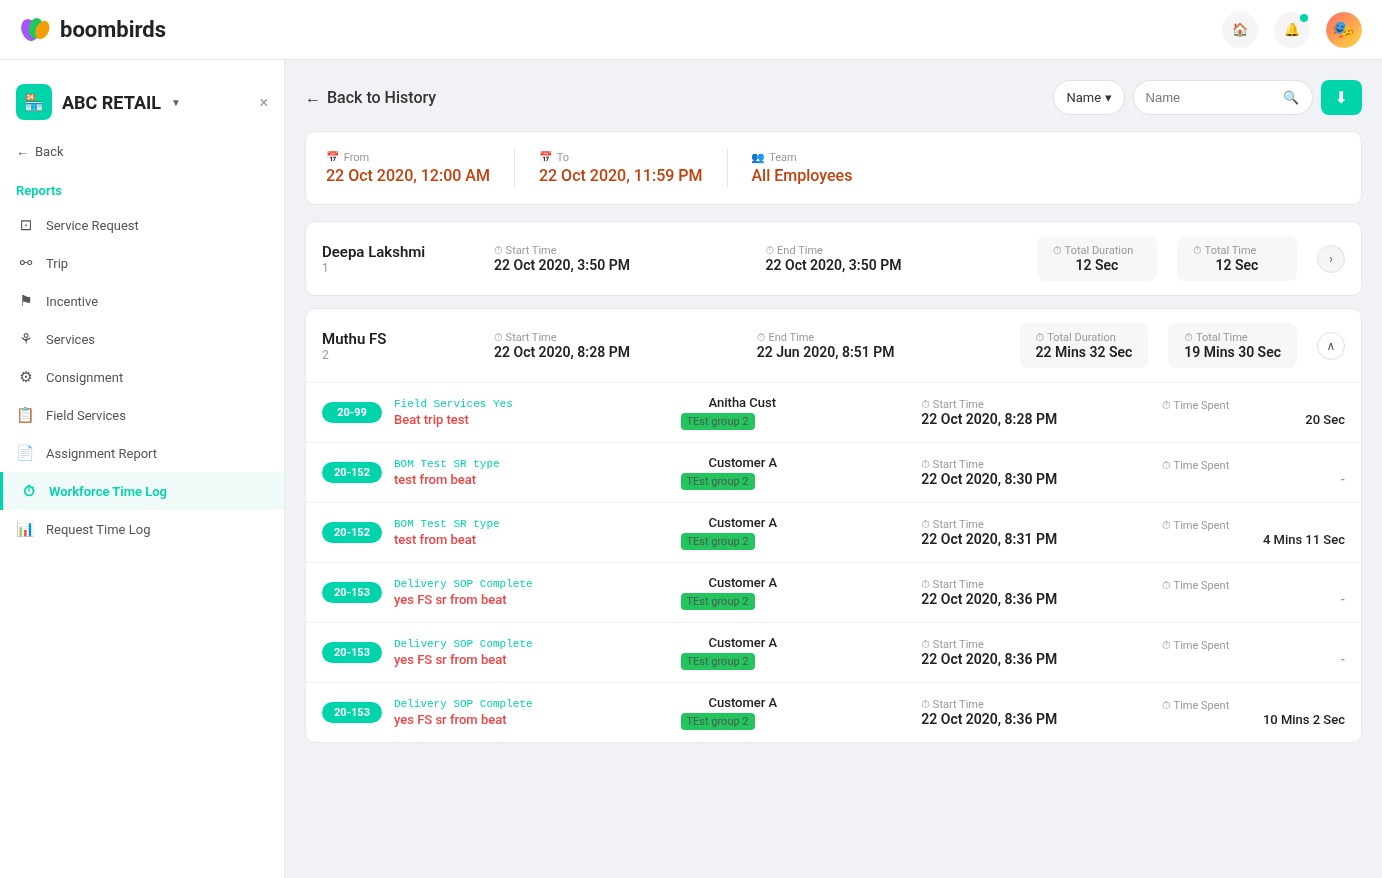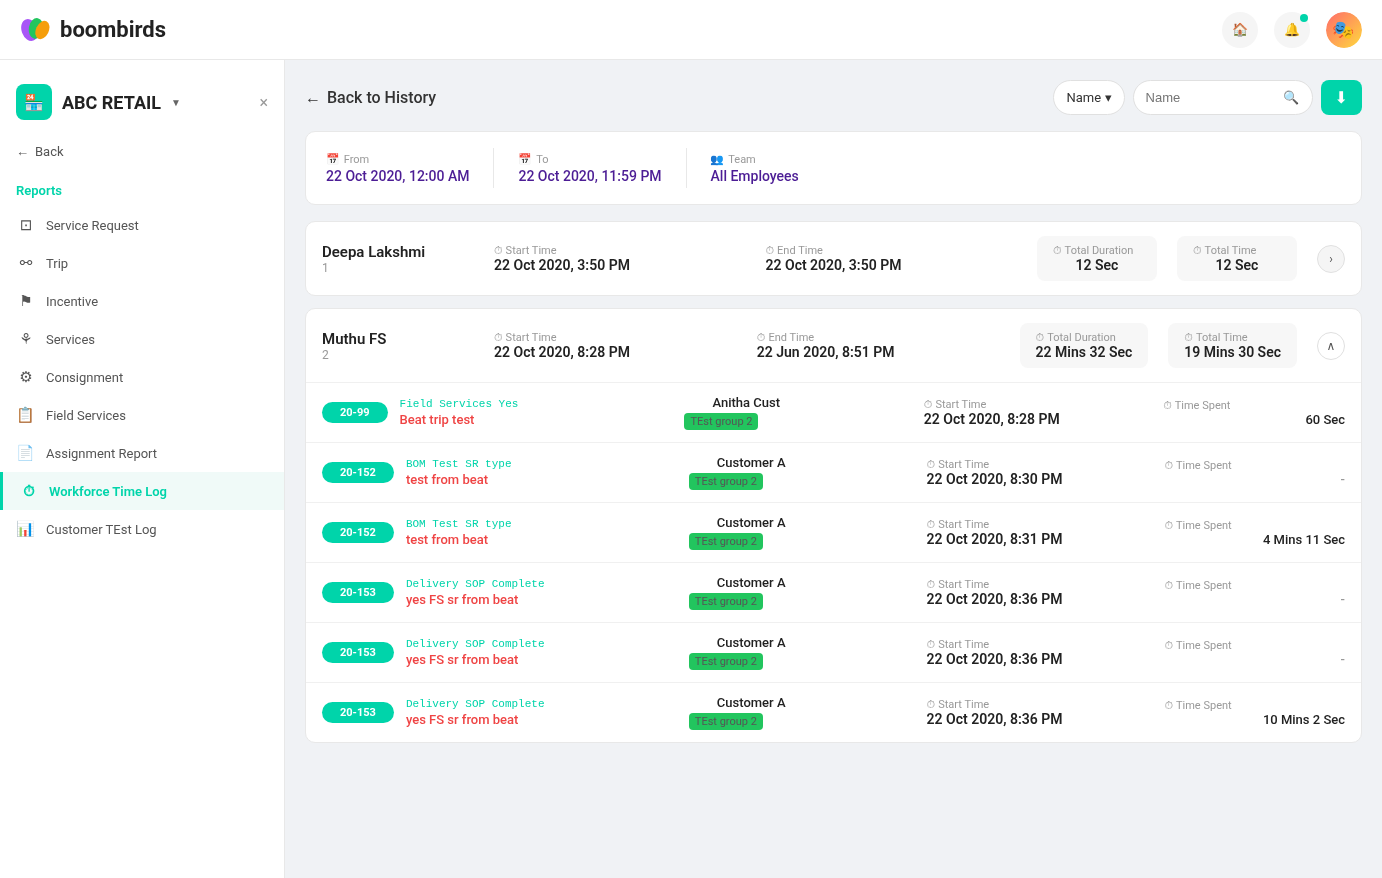--- a/index.html
+++ b/index.html
@@ -120,21 +120,21 @@
       background: #fff; border-radius: 10px; padding: 16px 20px; margin-bottom: 16px;
       display: flex; align-items: center; gap: 24px; border: 1px solid #e8e8e8;
     }
     .filter-field {
       display: flex; align-items: flex-start; flex-direction: column; gap: 2px;
     }
     .filter-label {
       color: #999; font-size: 11px; display: flex; align-items: center; gap: 4px;
     }
     .filter-value {
-      font-size: 14px; font-weight: 500; color: #4c1d95;
+      font-size: 16px; font-weight: 500; color: #c2410c;
     }
     .filter-divider {
       width: 1px; height: 40px; background: #e8e8e8;
     }
 
     
     .person-card {
       background: #fff; border-radius: 10px; margin-bottom: 12px; border: 1px solid #e8e8e8; overflow: hidden;
     }
     .person-header {
@@ -151,21 +151,21 @@
     .chevron-btn {
       width: 28px; height: 28px; border-radius: 50%; background: #f5f5f5; border: 1px solid #e0e0e0; display: flex; align-items: center; justify-content: center; cursor: pointer; font-size: 12px; color: #555;
     }
     .chevron-btn.up { background: #fff; }
 
     
     .assignment-row {
       display: flex; align-items: center; padding: 12px 16px; border-top: 1px solid #f0f0f0; gap: 12px;
     }
     .badge {
-      background: #00d4aa; color: white; border-radius: 20px; padding: 4px 18px; font-size: 11px; font-weight: 700; white-space: nowrap; min-width: 60px; text-align: center;
+      background: #00d4aa; color: white; border-radius: 20px; padding: 4px 10px; font-size: 11px; font-weight: 700; white-space: nowrap; min-width: 60px; text-align: center;
     }
     .assign-info { flex: 1.2; min-width: 140px; }
     .assign-type { color: #00d4aa; font-size: 11px; font-weight: 500; font-family: Liberation Mono, monospace; }
     .assign-name { font-size: 13px; font-weight: 500; color: #ef4444; margin-top: 2px; }
     .customer-info { flex: 1; min-width: 100px; }
     .customer-name { font-size: 13px; font-weight: 500; color: #222; margin-left: 28px; }
     .customer-group { background: #22c55e; border-radius: 4px; padding: 2px 6px; font-size: 11px; color: #555; margin-top: 3px; display: inline-block; }
     .time-info { flex: 1; min-width: 140px; }
     .time-spent-info { flex: 0.8; min-width: 100px; text-align: right; }
     .time-spent-val { font-size: 13px; font-weight: 500; color: #222; }
@@ -243,21 +243,21 @@
     <div class="sidebar-item">
       <span class="sidebar-item-icon">📄</span>
       <span>Assignment Report</span>
     </div>
     <div class="sidebar-item active">
       <span class="sidebar-item-icon">⏱</span>
       <span>Workforce Time Log</span>
     </div>
     <div class="sidebar-item">
       <span class="sidebar-item-icon">📊</span>
-      <span>Customer TEst Log</span>
+      <span>Request Time Log</span>
     </div>
   </aside>
 
   <main class="main">
 
     <div class="page-header">
       <div class="back-link">
         <span>←</span>
         <span>Back to History</span>
       </div>
@@ -382,21 +382,21 @@
         <div class="time-info">
           <div class="time-label">
             <span>⏱</span> Start Time
           </div>
           <div class="time-value">22 Oct 2020, 8:28 PM</div>
         </div>
         <div class="time-spent-info">
           <div class="time-label">
             <span>⏱</span> Time Spent
           </div>
-          <div class="time-spent-val">60 Sec</div>
+          <div class="time-spent-val">20 Sec</div>
         </div>
       </div>
 
       <div class="assignment-row">
         <span class="badge">20-152</span>
         <div class="assign-info">
           <div class="assign-type">BOM Test SR type</div>
           <div class="assign-name">test from beat</div>
         </div>
         <div class="customer-info">

